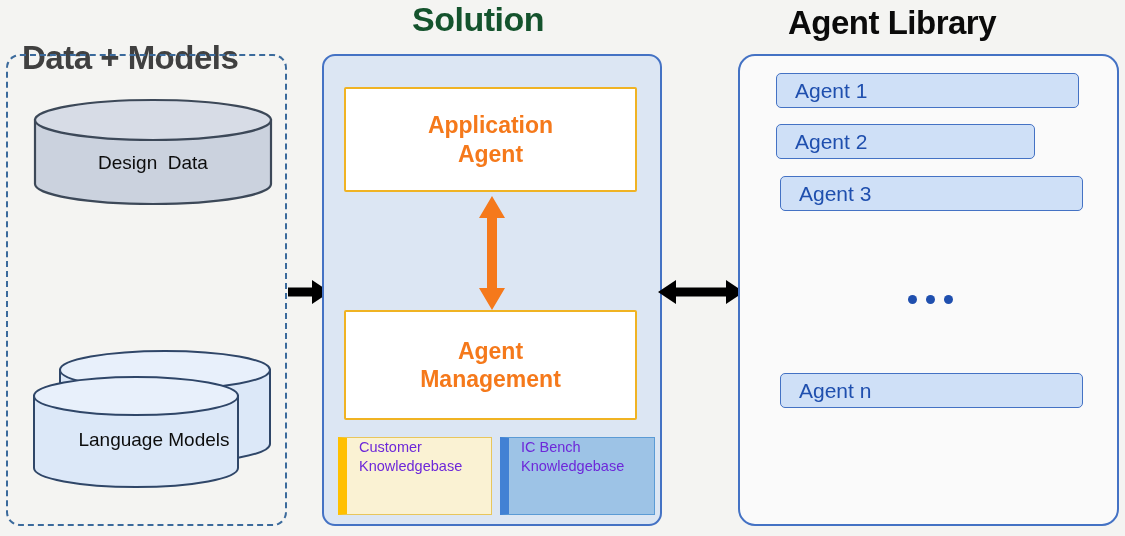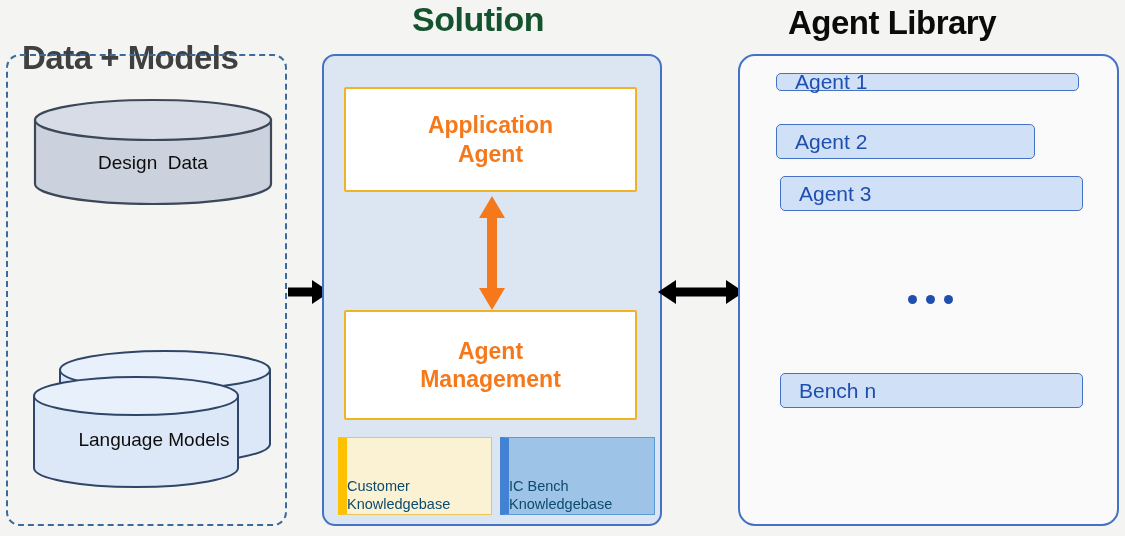--- a/index.html
+++ b/index.html
@@ -103,25 +103,25 @@
     position: absolute;
     left: 472px; top: 196px;
     width: 40px; height: 114px;
   }
 
   
   .kb-box {
     position: absolute;
     box-sizing: border-box;
     display: flex;
-    align-items: flex-end;
+    align-items: flex-start;
     font-size: 14.5px;
     line-height: 1.28;
-    color: #0c4a6e;
-    padding-left: 0;
+    color: #6d28d9;
+    padding-left: 12px;
   }
   #kb-customer {
     left: 338px; top: 437px; width: 154px; height: 78px;
     background: #FAF2D3;
     border: 1px solid #E8C65C;
     border-left: 9px solid #FFC000;
   }
   #kb-icbench {
     left: 500px; top: 437px; width: 155px; height: 78px;
     background: #9DC3E6;
@@ -145,21 +145,21 @@
     background: #CFE0F7;
     border: 1px solid #4472C4;
     border-radius: 5px;
     box-sizing: border-box;
     display: flex;
     align-items: center;
     padding-left: 18px;
     font-size: 21px;
     color: #1F4FAE;
   }
-  #pill-1 { left: 776px; top: 73px;  width: 303px; height: 18px; }
+  #pill-1 { left: 776px; top: 73px;  width: 303px; height: 35px; }
   #pill-2 { left: 776px; top: 124px; width: 259px; height: 35px; }
   #pill-3 { left: 780px; top: 176px; width: 303px; height: 35px; }
   #pill-n { left: 780px; top: 373px; width: 303px; height: 35px; }
 
   #ellipsis {
     position: absolute;
     left: 908px; top: 295px;
     width: 60px;
     display: flex;
     gap: 9px;
@@ -262,15 +262,15 @@
   <div class="agent-pill" id="pill-1">Agent 1</div>
   <div class="agent-pill" id="pill-2">Agent 2</div>
   <div class="agent-pill" id="pill-3">Agent 3</div>
 
   <div id="ellipsis">
     <span></span>
     <span></span>
     <span></span>
   </div>
 
-  <div class="agent-pill" id="pill-n">Bench n</div>
+  <div class="agent-pill" id="pill-n">Agent n</div>
 
 </div>
 
 </body></html>

